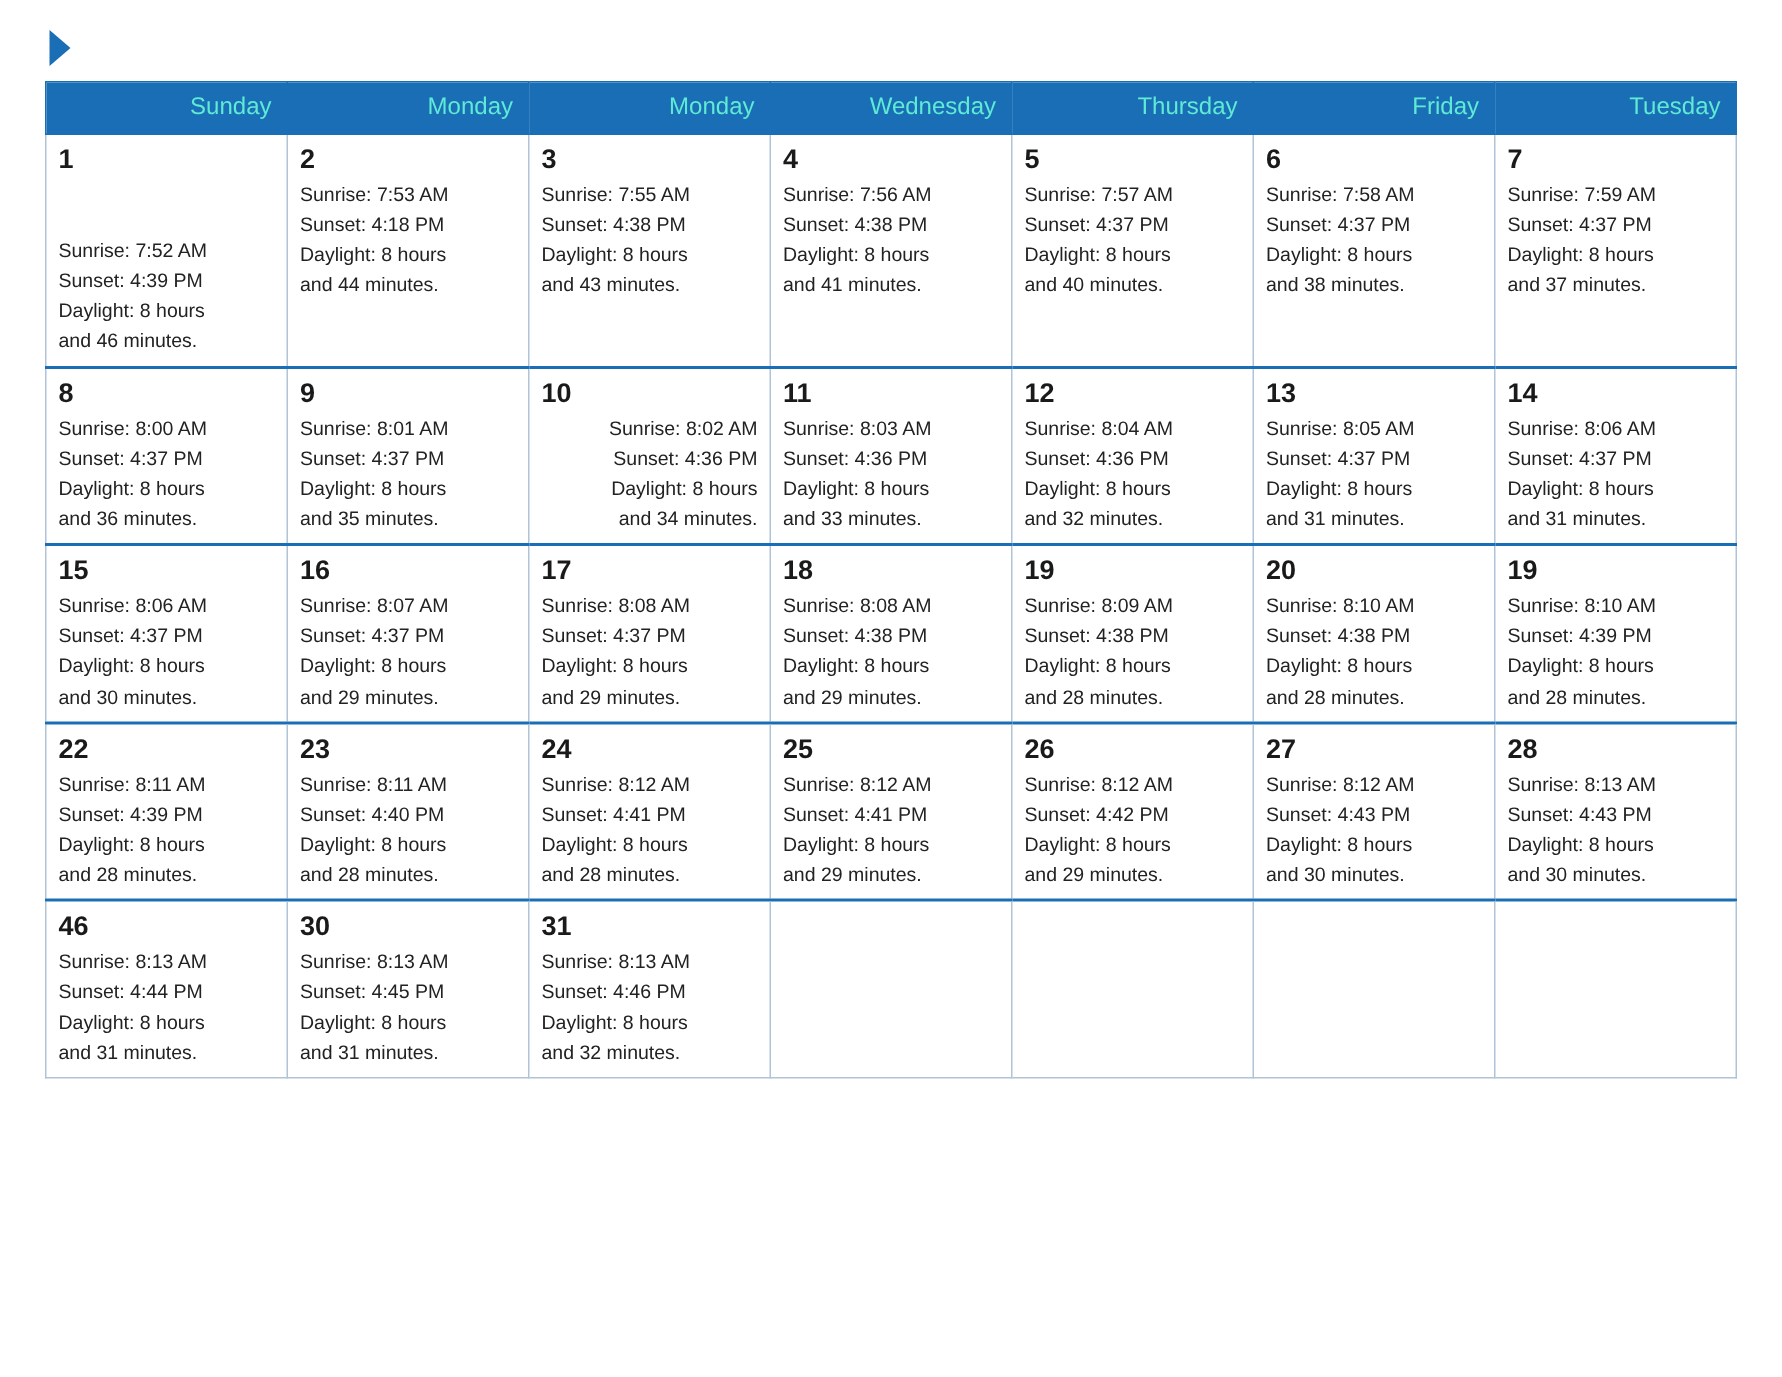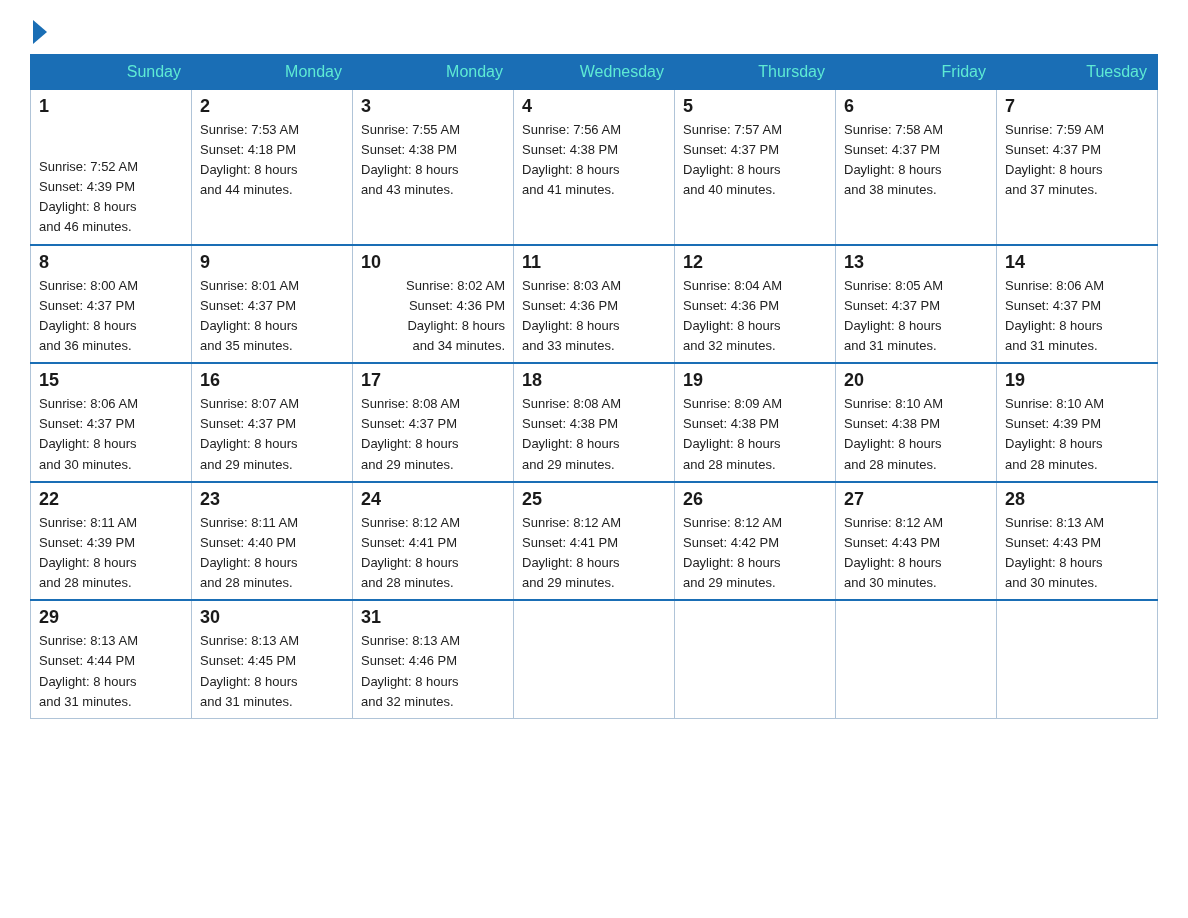--- a/index.html
+++ b/index.html
@@ -327,21 +327,21 @@
         <td>
           <span class="day-num">28</span>
           <div class="day-info" style="white-space: pre-line;">Sunrise: 8:13 AM
 Sunset: 4:43 PM
 Daylight: 8 hours
 and 30 minutes.</div>
         </td>
       </tr>
       <tr>
         <td>
-          <span class="day-num">29</span>
+          <span class="day-num">46</span>
           <div class="day-info" style="white-space: pre-line;">Sunrise: 8:13 AM
 Sunset: 4:44 PM
 Daylight: 8 hours
 and 31 minutes.</div>
         </td>
         <td>
           <span class="day-num">30</span>
           <div class="day-info" style="white-space: pre-line;">Sunrise: 8:13 AM
 Sunset: 4:45 PM
 Daylight: 8 hours

